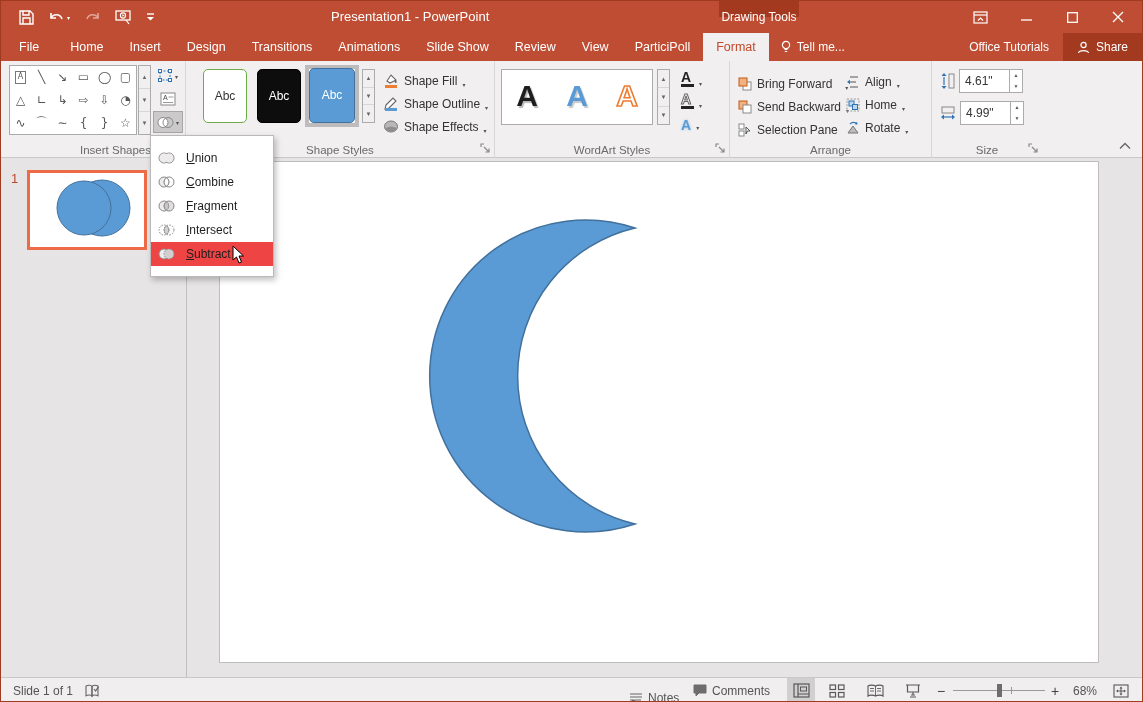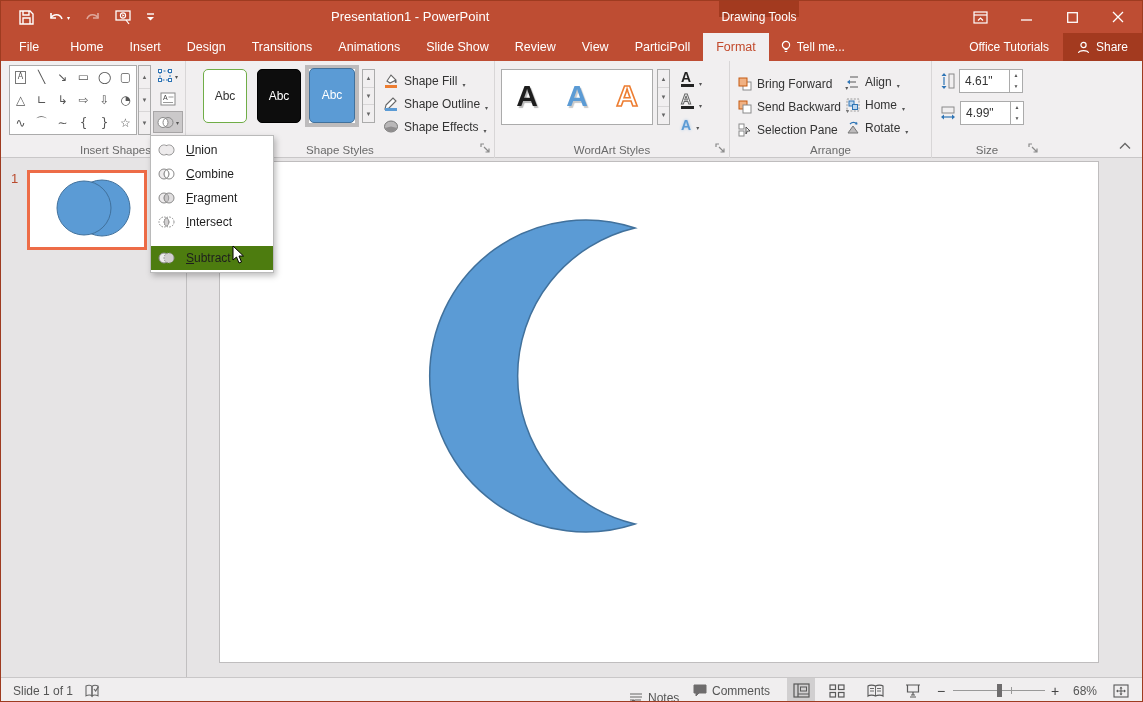--- a/index.html
+++ b/index.html
@@ -67,25 +67,25 @@
   .a-mini-outline { color:#fff; -webkit-text-stroke:1px #666; }
   .a-mini-blue { color:#5B9BD5; text-shadow:0 0 3px #9dc3e6; }
 
   
   .size-row { position:absolute; left:8px; display:flex; align-items:center; gap:4px; }
   .size-input { width:64px; height:24px; background:#fff; border:1px solid #ABABAB; position:relative; line-height:22px; padding-left:5px; color:#333; }
   .spin { position:absolute; right:0; top:0; width:13px; height:100%; border-left:1px solid #ABABAB; display:flex; flex-direction:column; }
   .spin span { flex:1; font-size:5px; color:#555; text-align:center; line-height:10px; }
 
   
-  .menu { position:absolute; left:149px; top:134px; width:124px; background:#fff; border:1px solid #BABABA; box-shadow:2px 3px 6px rgba(0,0,0,.25); padding:2px 0; z-index:60; }
+  .menu { position:absolute; left:149px; top:134px; width:124px; background:#fff; border:1px solid #BABABA; box-shadow:2px 3px 6px rgba(0,0,0,.25); padding:10px 0; z-index:60; }
   .mi { height:24px; display:flex; align-items:center; padding-left:7px; gap:11px; }
   .mi-label { display:block; font-size:12px; color:#1e1e1e; }
   .mi-label::first-letter { text-decoration:underline; }
-  .mi-hl { background:#4d7c0f;margin-top:12px; }
+  .mi-hl { background:#ef4444; }
 
   
   .main { position:absolute; left:0; top:157px; width:100%; height:519px; background:#E6E4E5; }
   .thumb-panel { position:absolute; left:0; top:0; width:186px; height:100%; background:#E6E4E5; border-right:1px solid #C1BFC0; }
   .slide-num { position:absolute; left:10px; top:13px; color:#BA4A2D; font-size:13px; }
   .slide-thumb { position:absolute; left:26px; top:12px; width:120px; height:80px; background:#fff; border:3px solid #ED6C47; }
   .canvas { position:absolute; left:186px; top:0; right:0; height:100%; }
   .slide { position:absolute; left:32px; top:3px; width:880px; height:502px; background:#fff; border:1px solid #BFBDBE; }
 
   

